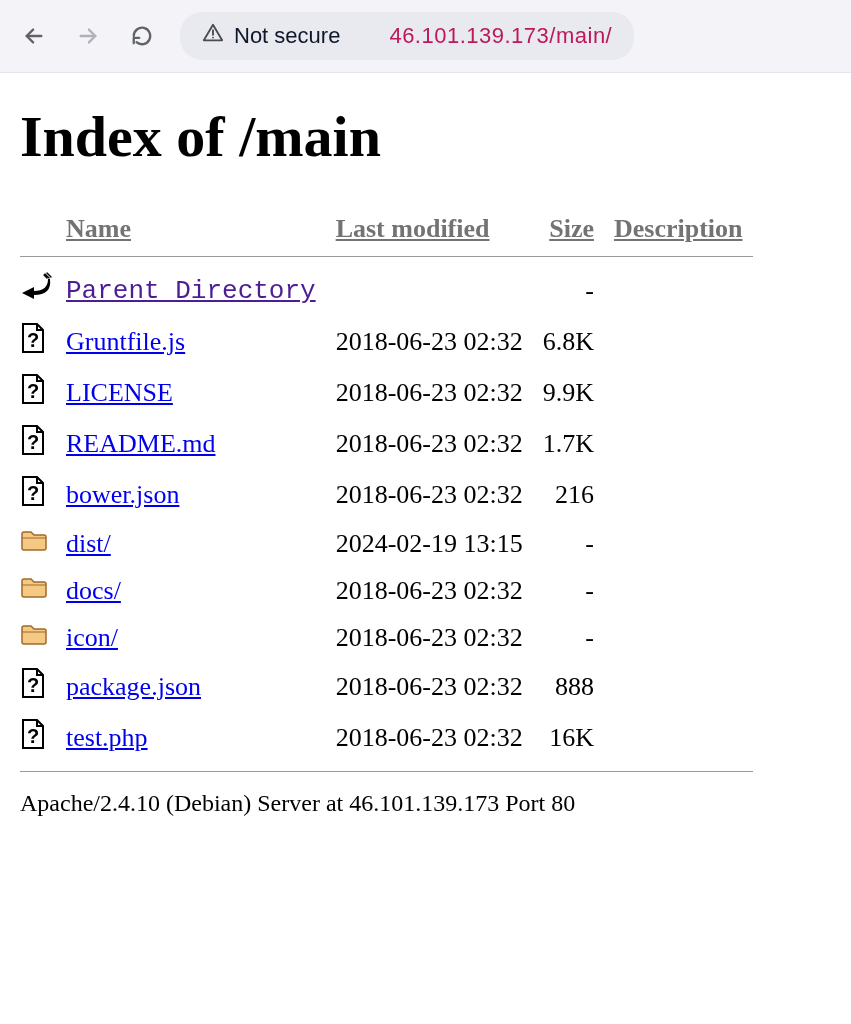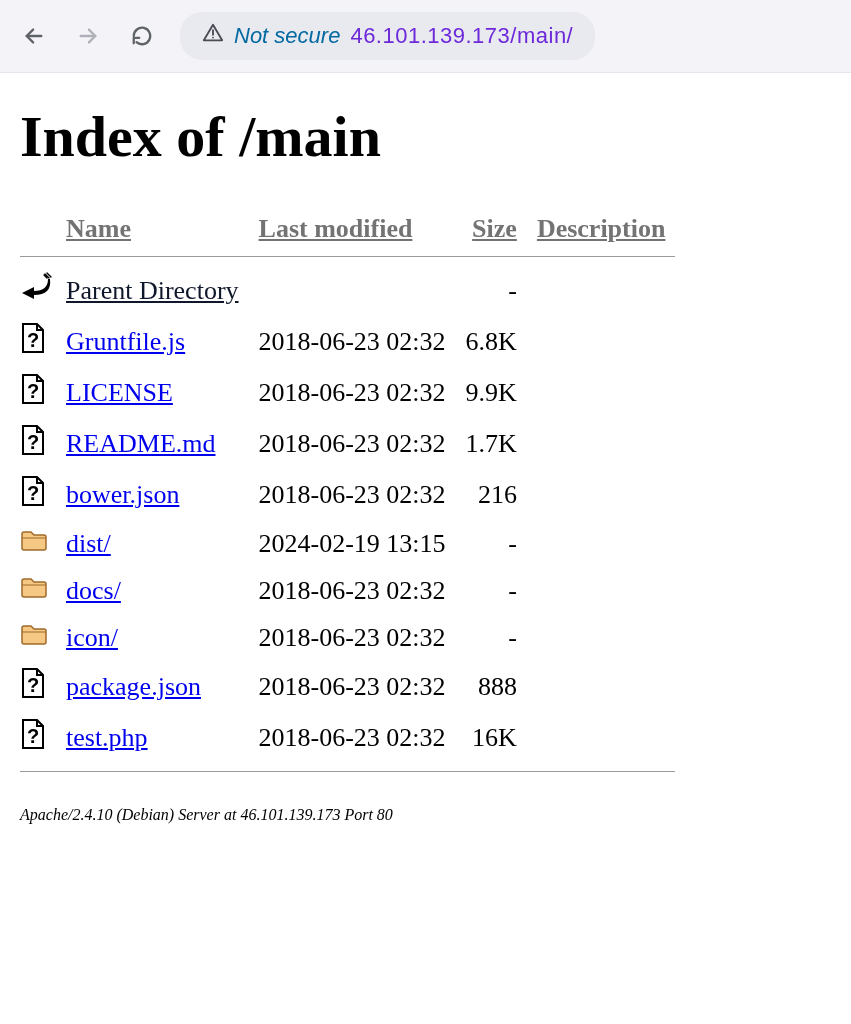--- a/index.html
+++ b/index.html
@@ -2,34 +2,34 @@
 <html><head>
 <meta charset="utf-8">
 <style>
   html,body{margin:0;padding:0;font-family:"Times New Roman",Times,serif;color:#000;background:#fff;}
   .browser-bar{display:flex;align-items:center;gap:22px;padding:12px 18px;background:#f3f3f8;border-bottom:1px solid #e5e5ed;font-family:Arial,Helvetica,sans-serif;}
   .nav-btn{width:32px;height:32px;display:flex;align-items:center;justify-content:center;color:#5f6368;}
   .nav-btn svg{stroke:#5f6368;}
   .nav-btn.disabled svg{stroke:#b0b0b8;}
   .addr{display:flex;align-items:center;gap:10px;background:#e9e9f0;border-radius:22px;padding:10px 22px;font-size:22px;color:#4a4a52;}
   .addr .warn svg{stroke:#4a4a52;fill:none;}
-  .addr .sec-label{color:#0369a1;font-style:italic;}
-  .addr .url{color:#6d28d9;letter-spacing:.5px;}
+  .addr .sec-label{color:#0f172a;}
+  .addr .url{color:#be185d;letter-spacing:.5px;margin-left:39px;}
   .page{padding:10px 20px 40px 20px;}
   h1{font-size:58px;font-weight:700;margin:20px 0 40px 0;}
   table{border-collapse:collapse;font-size:26px;}
   th{color:#737373;text-decoration:underline;text-align:left;font-weight:700;padding:4px 10px;}
   th.col-size{text-align:right;}
   td{padding:6px 10px;vertical-align:middle;white-space:nowrap;}
   td.col-size{text-align:right;}
   td.col-icon{width:32px;padding-right:4px;padding-left:0;}
   hr.sep{border:none;border-top:1px solid #9a9a9a;margin:8px 0;}
   a.link{color:#0000EE;text-decoration:underline;}
-  a.link.visited{color:#0f172a;}
-  .footer{font-size:16px;font-style:italic;margin-top:26px;}
+  a.link.visited{color:#4c1d95;font-family:Liberation Mono, monospace;}
+  .footer{font-size:24px;margin-top:10px;}
   .icon-box{display:inline-block;width:26px;height:32px;}
 </style>
 </head>
 <body>
 
 <div class="browser-bar">
   <div class="nav-btn">
     <svg width="22" height="22" viewBox="0 0 24 24" fill="none" stroke-width="2.5" stroke-linecap="round" stroke-linejoin="round">
         <line x1="20" y1="12" x2="4" y2="12"></line>
         <polyline points="11 5 4 12 11 19"></polyline>

